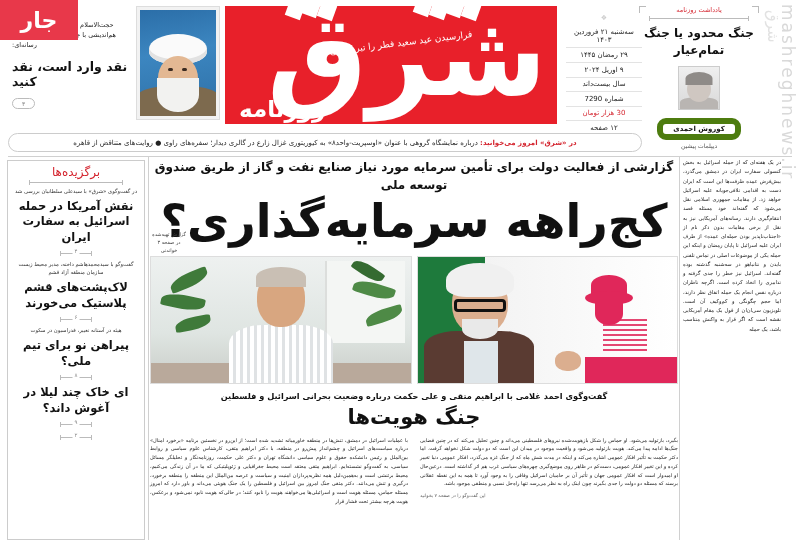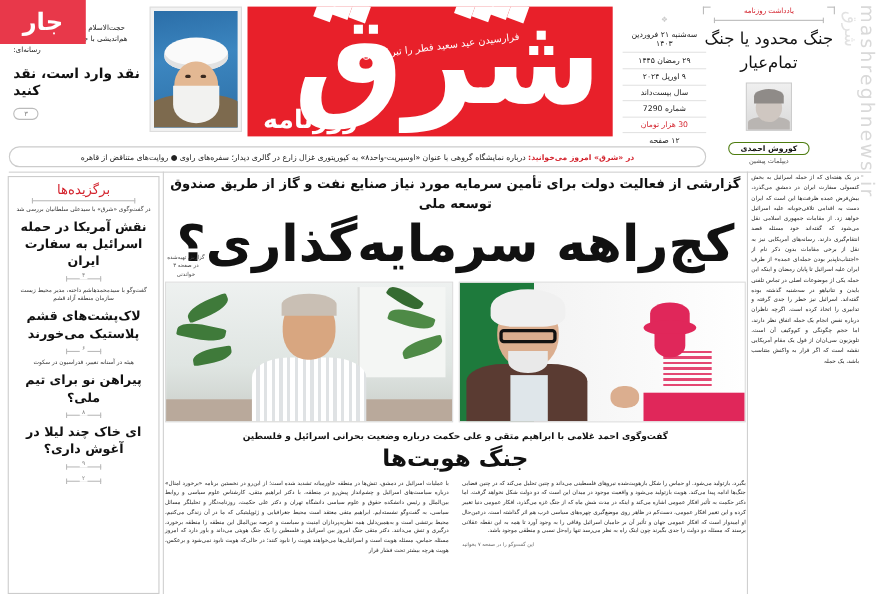--- a/index.html
+++ b/index.html
@@ -96,30 +96,30 @@
   .datecol .row{border-bottom:1px solid #e3e3e3;padding:2.6px 0;}
   .datecol .row.price{color:#d4242e;}
   .datecol .row:last-child{border-bottom:none;}
 
   
   .rt-col{position:absolute;left:639px;top:6px;width:120px;height:120px;text-align:center;}
   .rt-label{font-size:6.5px;color:#d4242e;letter-spacing:.5px;}
   .rt-rule{height:1px;background:#bbb;margin:4px 10px 6px;position:relative;}
   .rt-rule:before,.rt-rule:after{content:"";position:absolute;top:-2px;width:1px;height:5px;background:#bbb;}
   .rt-rule:before{right:0;} .rt-rule:after{left:0;}
-  .rt-title{font-size:15px;font-weight:normal;line-height:1.45;}
+  .rt-title{font-size:12px;font-weight:bold;line-height:1.45;}
   .rt-photo{
     width:40px;height:42px;margin:6px auto 3px;border:1px solid #ccc;
     background:linear-gradient(180deg,#efefef,#d9d9d9);position:relative;overflow:hidden;
   }
   .rt-face{position:absolute;left:50%;top:9px;transform:translateX(-50%);width:24px;height:26px;border-radius:50%;background:#cfc7c1;}
   .rt-hair{position:absolute;left:50%;top:5px;transform:translateX(-50%);width:27px;height:13px;border-radius:50% 50% 0 0;background:#8f8b88;}
   .rt-shoulder{position:absolute;left:50%;bottom:0;transform:translateX(-50%);width:38px;height:12px;border-radius:45% 45% 0 0;background:#b9b5b2;}
   .rt-author{
-    display:inline-block;font-size:7px;font-weight:bold;border:1px solid #4d7c0f;
+    display:inline-block;font-size:7px;font-weight:bold;border:6px solid #4d7c0f;
     border-radius:9px;padding:1px 10px;margin-top:5px;
   }
   .rt-role{font-size:6px;color:#555;margin-top:2px;}
 
   .corner-mark{position:absolute;width:6px;height:6px;border:1px solid #bbb;}
 
   
   .promo{
     position:absolute;left:8px;top:133px;width:634px;height:19px;
     border:1px solid #ccc;border-radius:10px;
@@ -315,21 +315,21 @@
     <div class="sb-item">
       <div class="sb-kicker">هیئه در آستانه تغییر، فدراسیون در سکوت</div>
       <div class="sb-title">پیراهن نو برای تیم ملی؟</div>
     </div>
     <div class="sb-sep">
       <div class="bar"></div>
         <div class="num">۸</div>
     </div>
 
     <div class="sb-item">
-      <div class="sb-title">ای خاک چند لیلا در آغوش داری؟</div>
+      <div class="sb-title">ای خاک چند لیلا در آغوش داند؟</div>
     </div>
     <div class="sb-sep">
       <div class="bar"></div>
         <div class="num">۹</div>
     </div>
 
     <div class="sb-sep">
       <div class="bar"></div>
         <div class="num">۲</div>
     </div>

